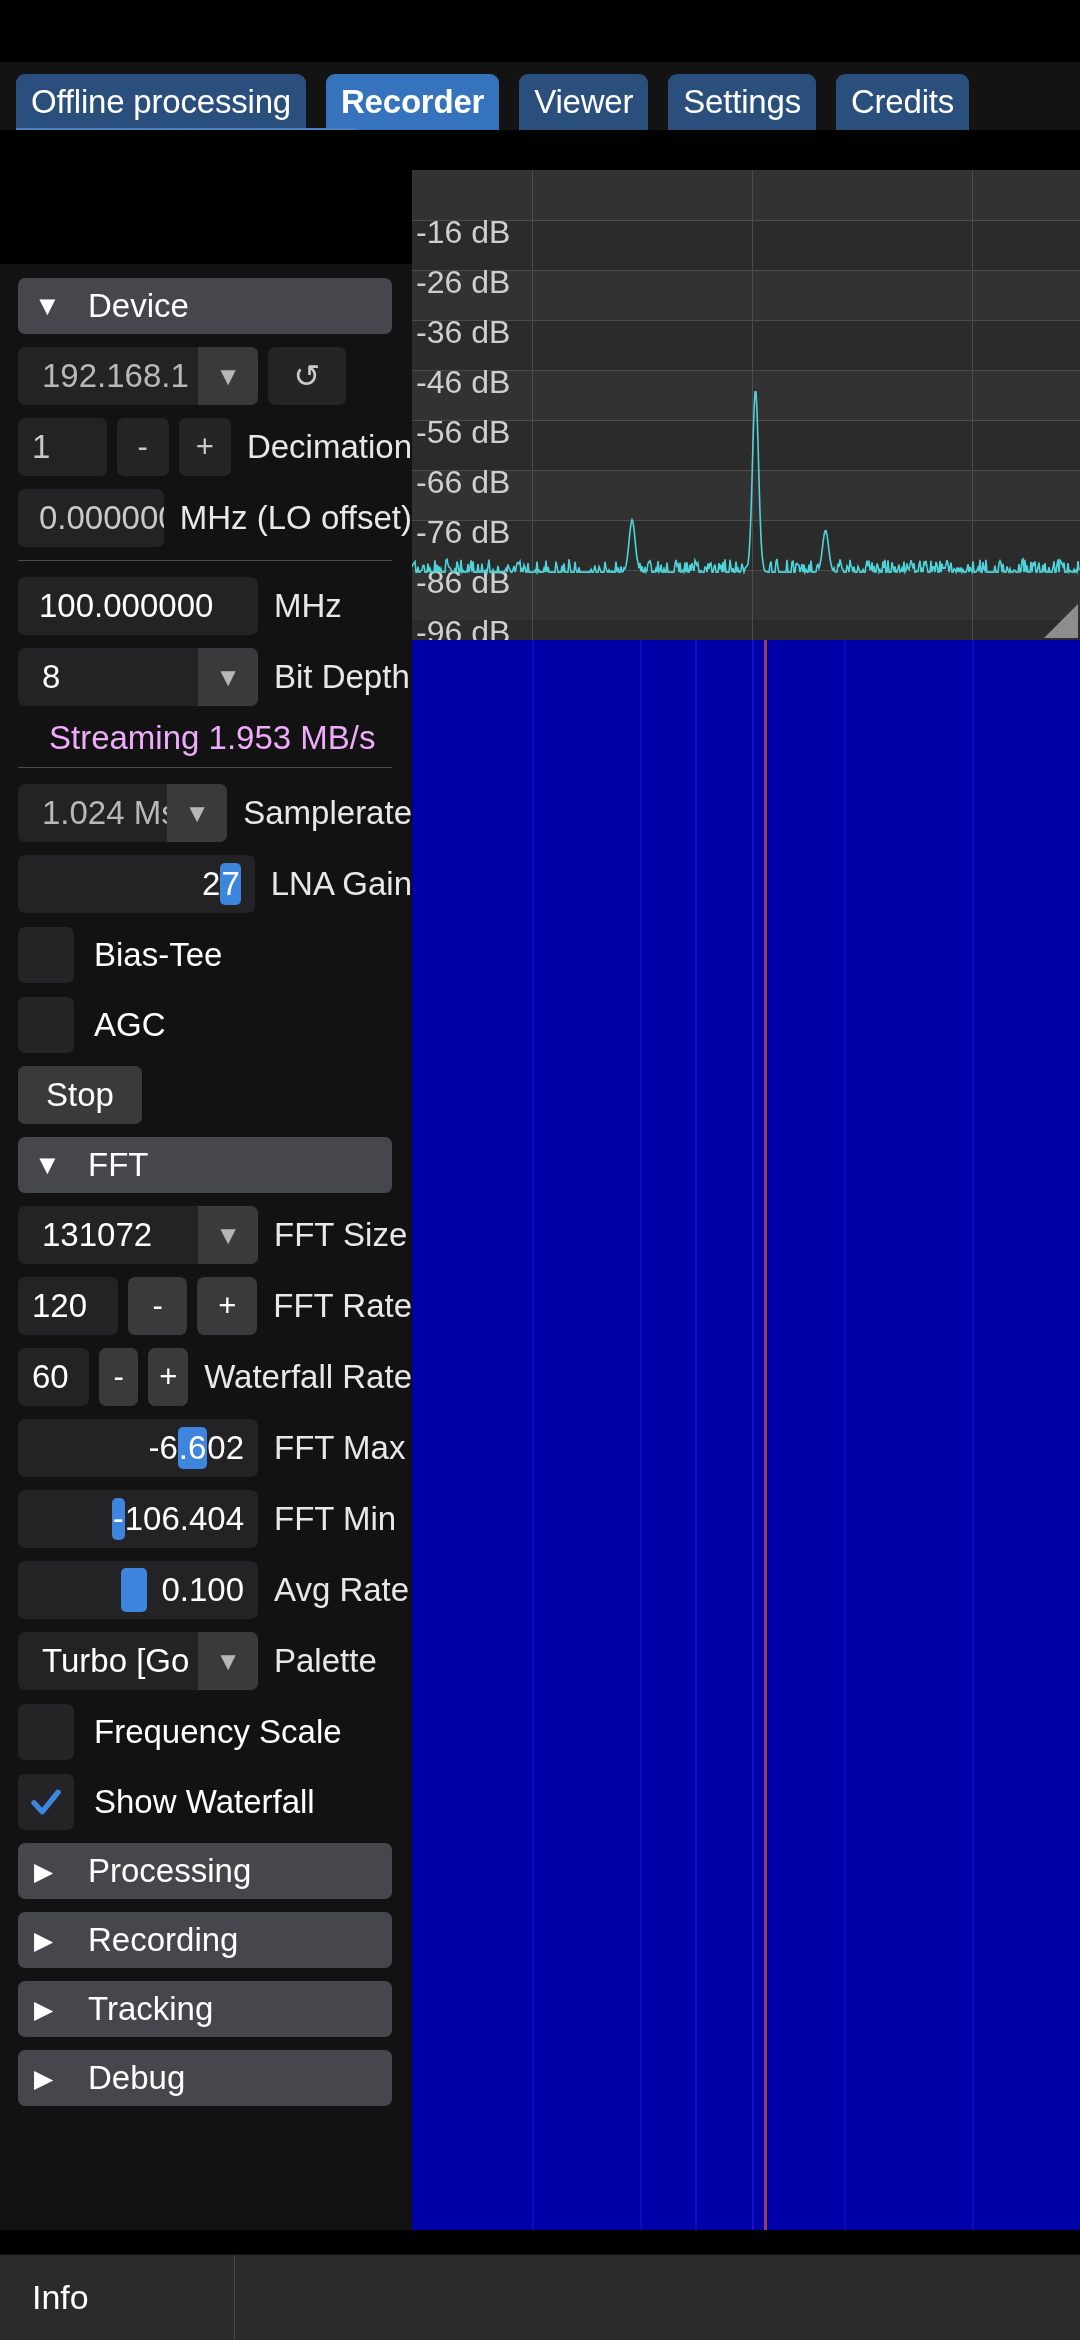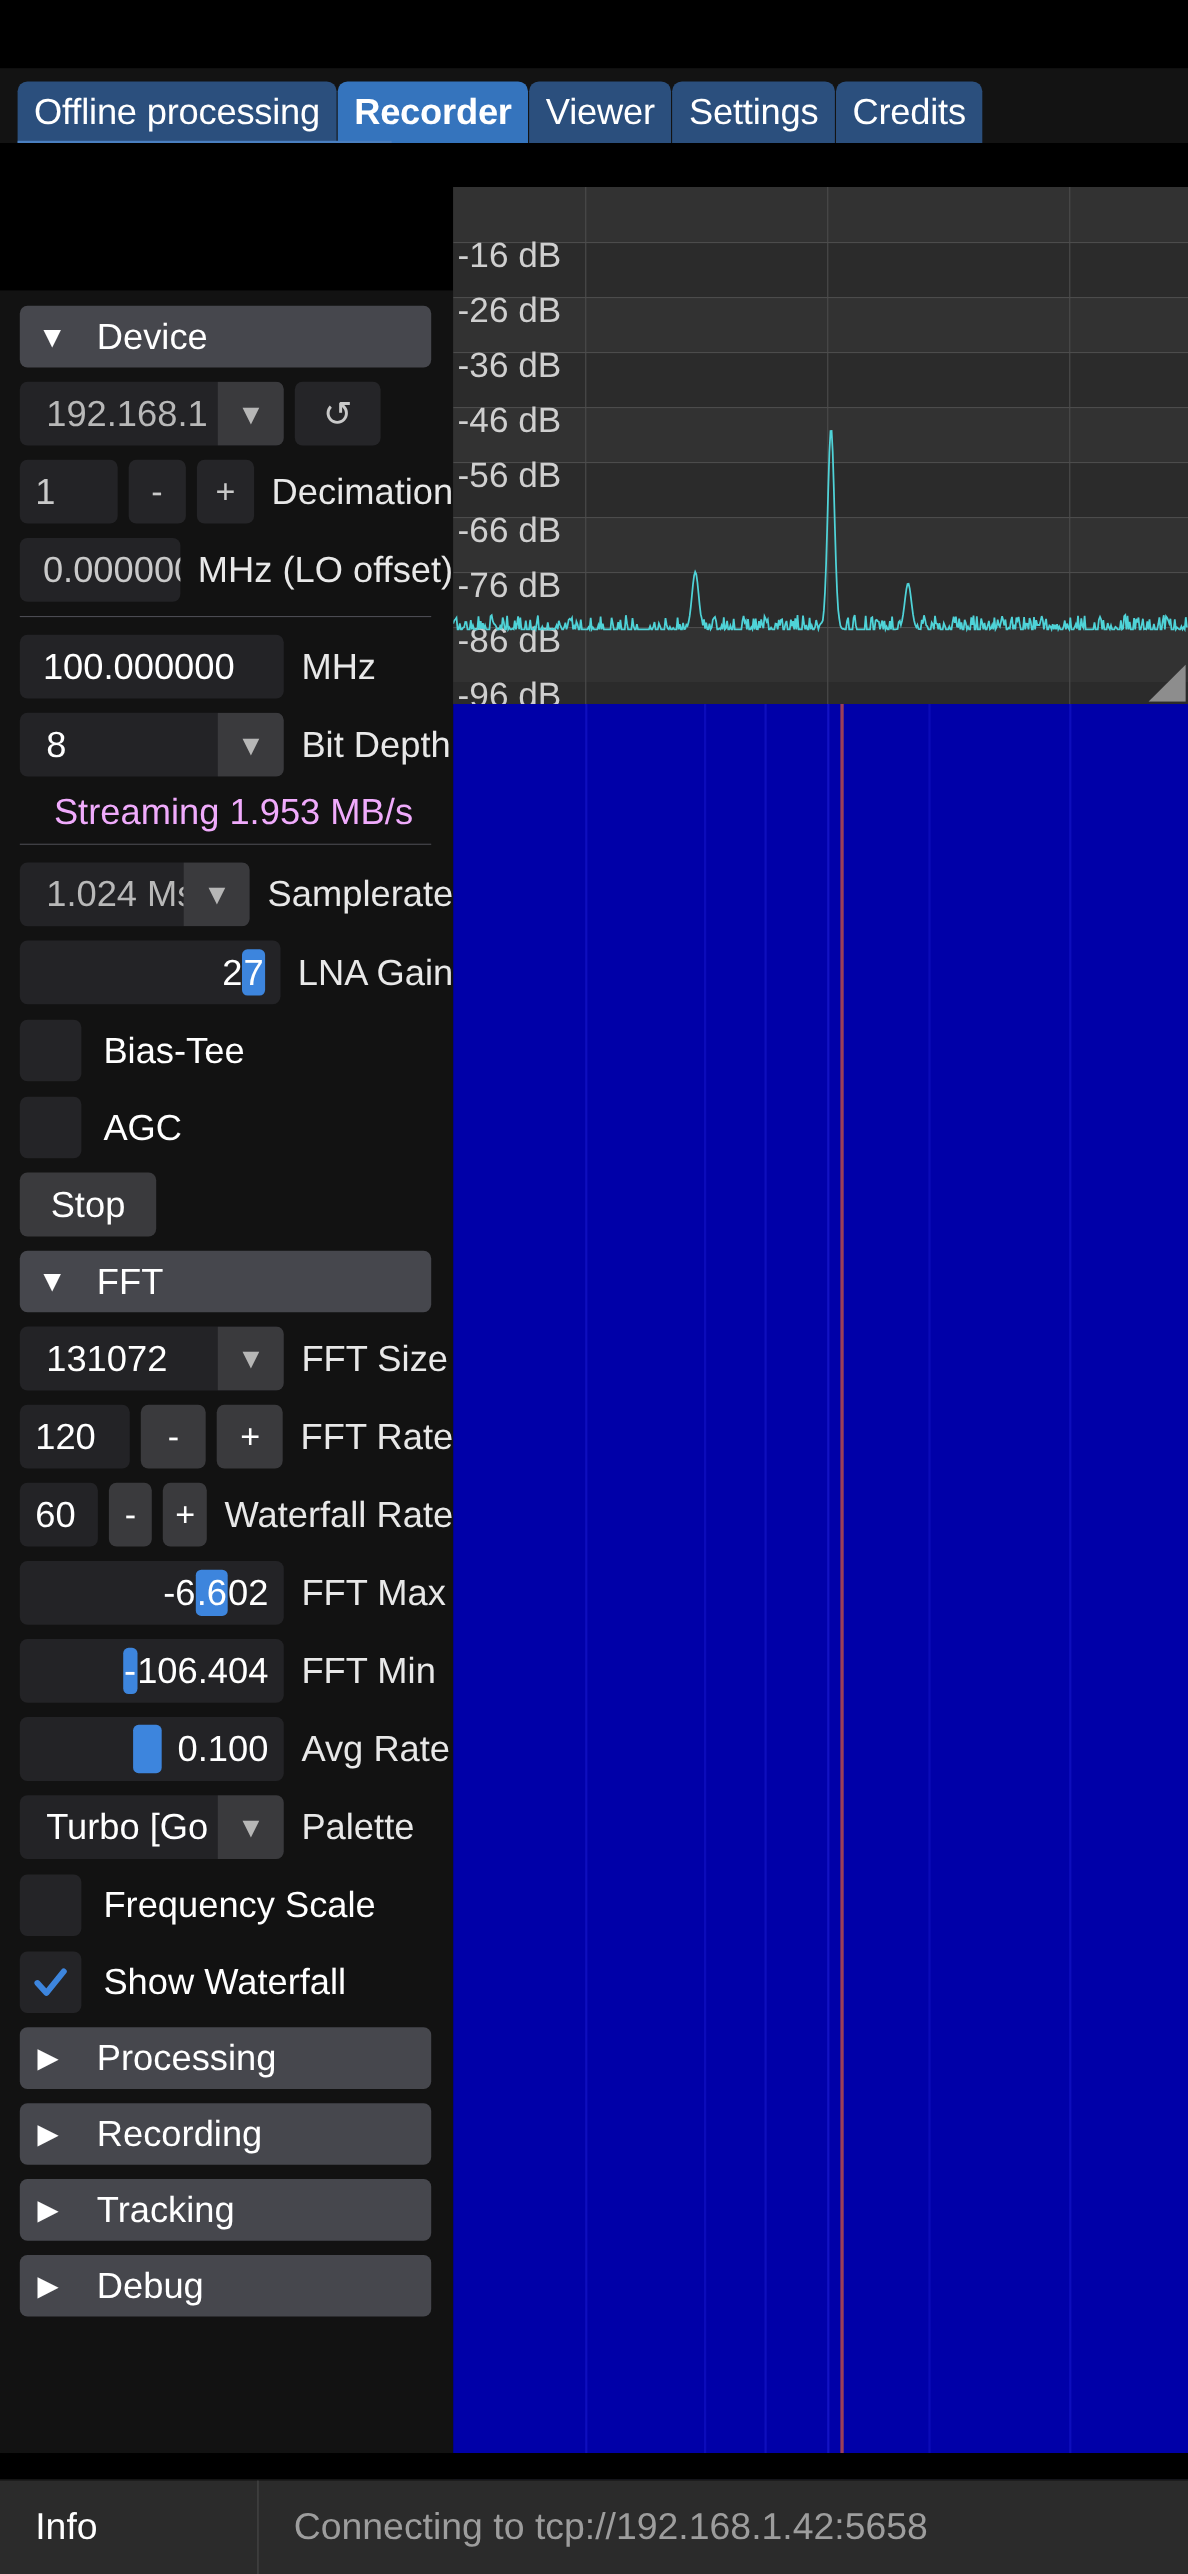--- a/index.html
+++ b/index.html
@@ -28,21 +28,21 @@
   }
 
   
   .tabbar {
     position: absolute;
     left: 0; top: 62px;
     width: 1080px; height: 68px;
     background: #131313;
     display: flex;
     align-items: flex-end;
-    gap: 1px;
+    gap: 20px;
     padding-left: 16px;
     overflow: hidden;
   }
   .tab {
     height: 56px;
     border-radius: 9px 9px 0 0;
     background: #2b4f7d;
     color: #ffffff;
     font-size: 33px;
     line-height: 56px;
@@ -607,16 +607,15 @@
       <div class="wf-vline" style="left:432px; background:#1414c8; opacity:.5"></div>
       <div class="wf-vline" style="left:560px; background:#1616ca; opacity:.6"></div>
       <div class="wf-center" style="left:352px"></div>
     </div>
 
   </div>
 
   <div class="statusbar-bg"></div>
   <div class="statusbar">
     <div class="status-key">Info</div>
-    <div class="status-msg">Connecting to tcp://192.168.1.42:5658</div>
   </div>
 
 </div>
 
 </body></html>

